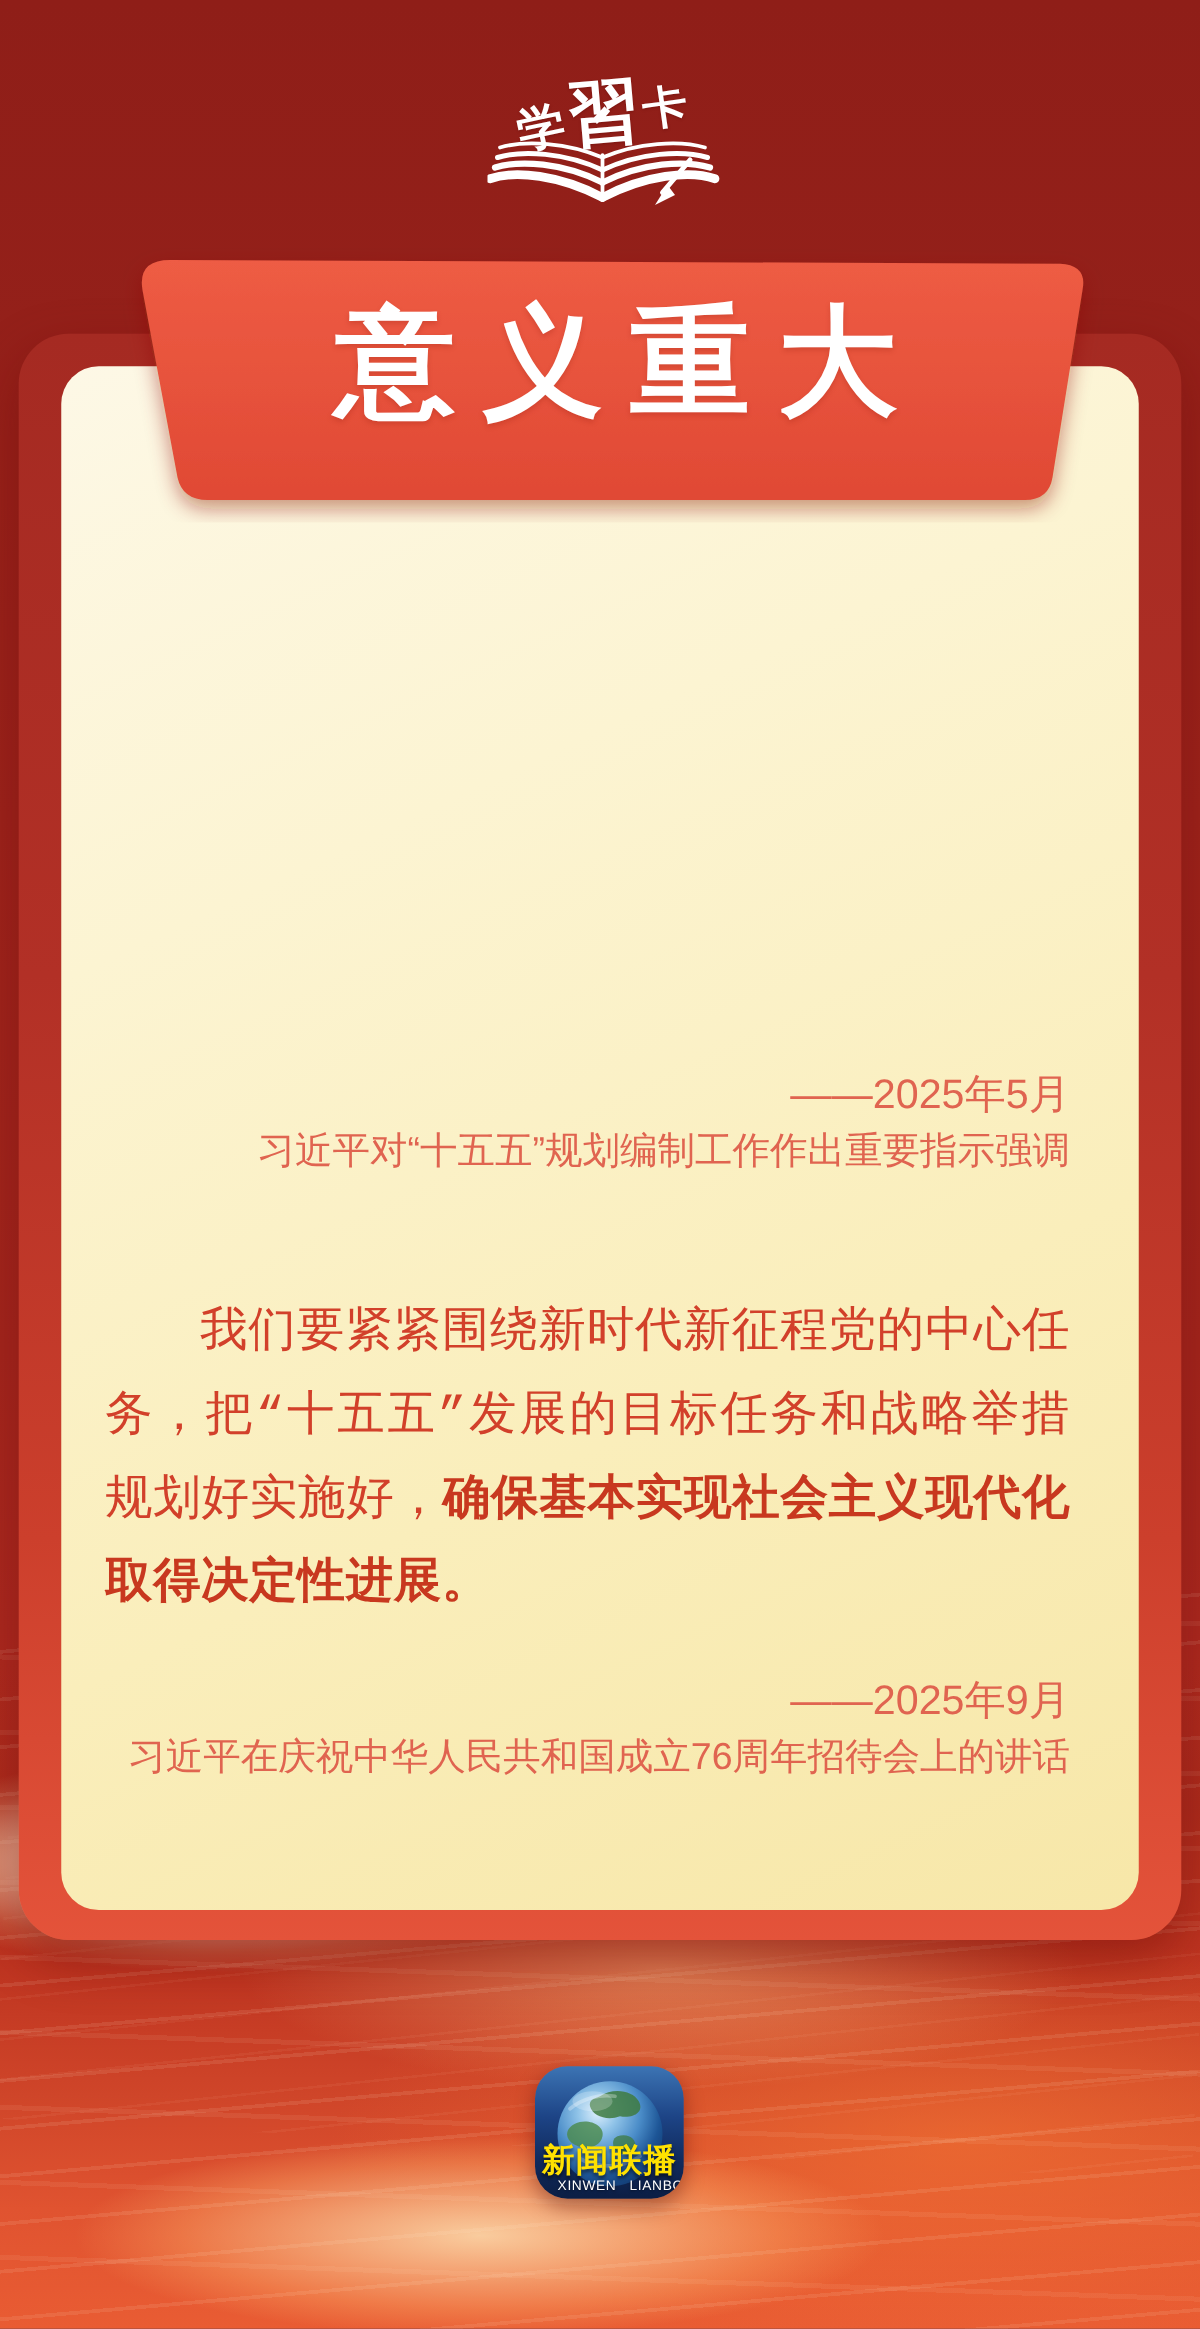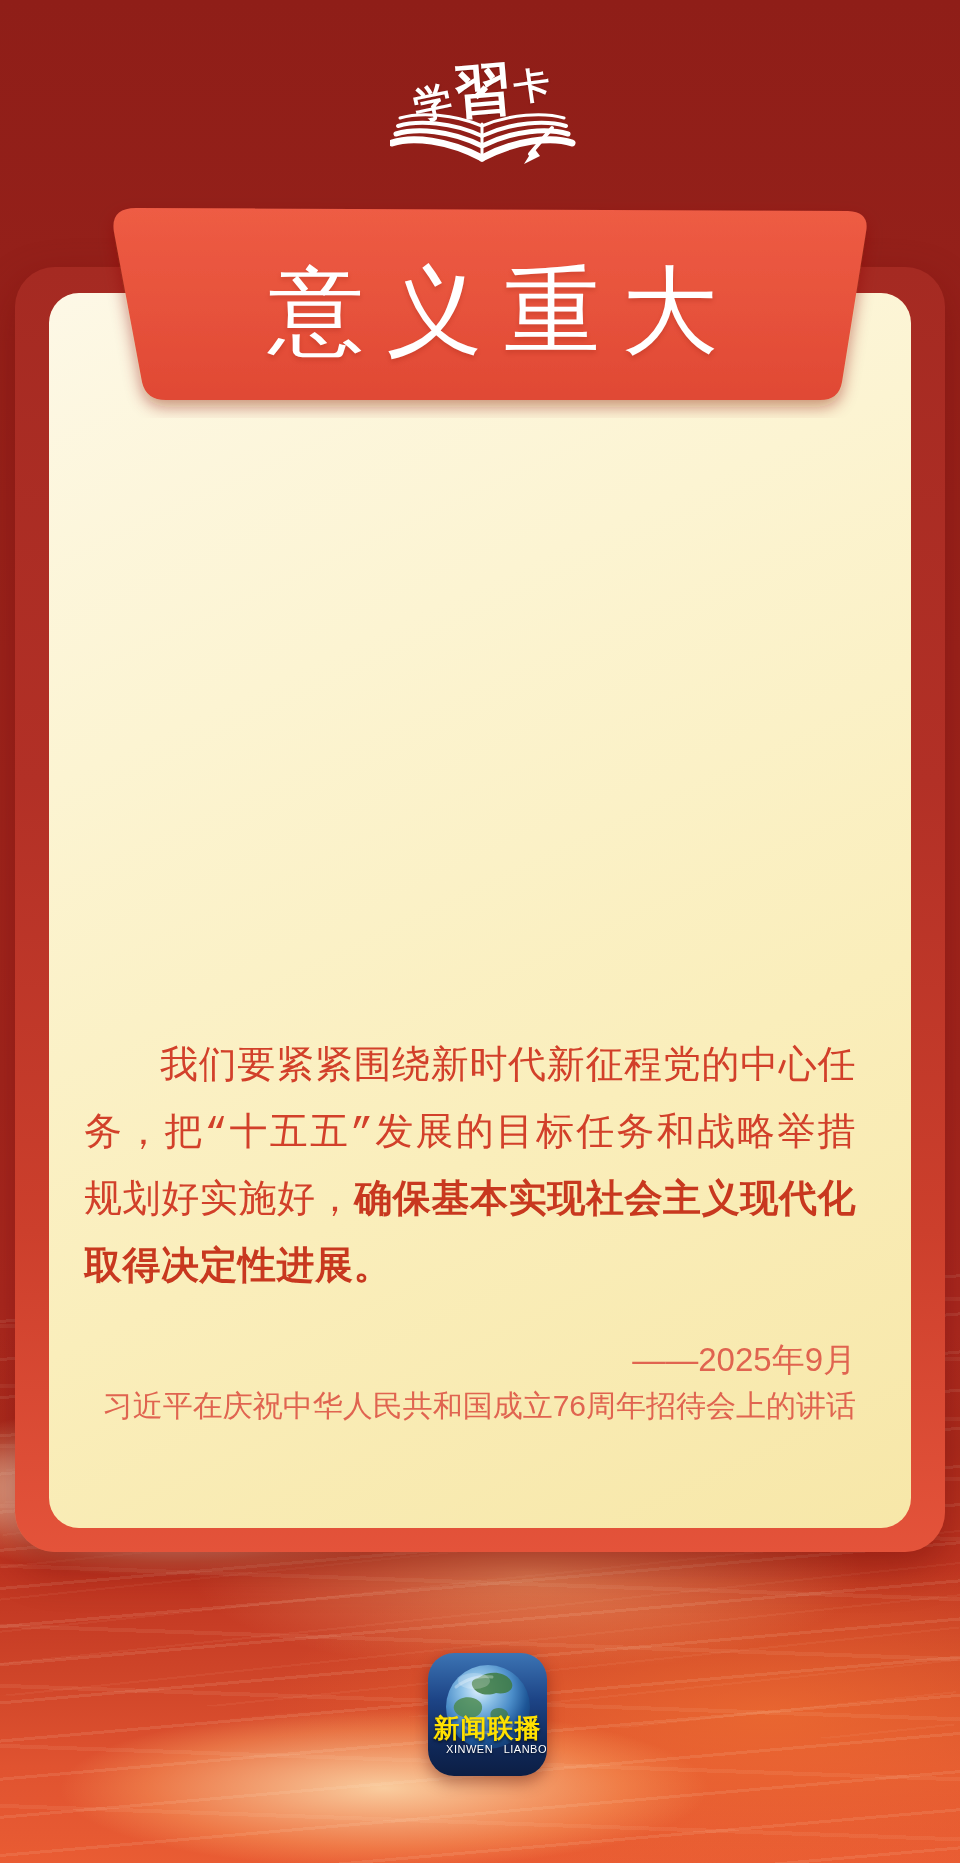--- a/index.html
+++ b/index.html
@@ -43,43 +43,43 @@
     background:linear-gradient(180deg,#a52a22 0%,#b23026 40%,#cc3f2c 75%,#e4533a 100%);
     box-shadow:0 16px 40px rgba(110,12,6,.45);
   }
   .card{
     position:absolute;left:49px;top:293px;width:862px;height:1235px;border-radius:30px;
     background:linear-gradient(155deg,#fdf8e6 0%,#fcf4d2 30%,#faeebb 65%,#f7e7a8 100%);
   }
   
   .banner-svg{position:absolute;left:98px;top:198px;}
   .banner-title{
-    position:absolute;left:98px;top:214px;width:790px;height:198px;
+    position:absolute;left:98px;top:192px;width:790px;height:198px;
     display:flex;align-items:center;justify-content:center;
-    color:#fff;font-size:96px;font-weight:400;letter-spacing:22px;padding-left:22px;box-sizing:border-box;
+    color:#fff;font-size:96px;font-weight:700;letter-spacing:22px;padding-left:22px;box-sizing:border-box;
     text-shadow:0 3px 4px rgba(150,30,15,.25);
   }
   
   .quote{
     position:absolute;left:84px;width:772px;margin:0;
     font-family:"Liberation Serif","DejaVu Serif",serif;
     font-size:38px;line-height:67px;letter-spacing:.5px;
     color:#d2402a;text-align:justify;text-indent:2em;
   }
   .quote .b{font-weight:bold;color:#c8381f;}
   .q1{top:478px;}
   .q2{top:1033px;font-family:Liberation Mono, monospace;}
   .attr{position:absolute;right:104px;left:60px;margin:0;text-align:right;color:#e06450;}
   .attr .date{font-size:33px;line-height:46px;}
   .attr .src{font-size:30px;line-height:46px;}
   .a1{top:852px;}
   .a2{top:1337px;text-align:right;}
   
   .app{
-    position:absolute;left:428px;top:1653px;width:119px;height:123px;border-radius:26px;overflow:hidden;
+    position:absolute;left:428px;top:1653px;width:119px;height:106px;border-radius:26px;overflow:hidden;
     background:linear-gradient(180deg,#3c74b4 0%,#1d4486 38%,#102a5c 72%,#0c1e44 100%);
     box-shadow:0 6px 16px rgba(70,5,0,.4);
   }
   .app .cn{
     position:absolute;left:0;right:0;top:58px;text-align:center;
     color:#ffe100;font-size:26px;font-weight:900;letter-spacing:1px;
     text-shadow:0 2px 3px rgba(0,0,0,.55);
   }
   .app .en{
     position:absolute;left:0;right:0;top:90px;text-align:right;
@@ -128,20 +128,24 @@
         <stop offset="1" stop-color="#e04934"></stop>
       </linearGradient>
       <filter id="bshadow" x="-10%" y="-10%" width="120%" height="130%">
         <feDropShadow dx="0" dy="7" stdDeviation="8" flood-color="#8c1c0e" flood-opacity="0.45"></feDropShadow>
       </filter>
     </defs>
     <path filter="url(#bshadow)" fill="url(#bgrad)" d="M 38,10 L 750,13 Q 772,14 768,34 L 744,184 Q 741,202 722,202 L 68,202 Q 48,202 44,184 L 16,34 Q 12,10 38,10 Z"></path>
   </svg>
   <div class="banner-title">意义重大</div>
 
+  <div class="attr a1">
+    <div class="date">——2025年5月</div>
+    <div class="src">习近平对“十五五”规划编制工作作出重要指示强调</div>
+  </div>
 
   <p class="quote q2"><span>我们要紧紧围绕新时代新征程党的中心任务，把“十五五”发展的目标任务和战略举措规划好实施好，</span><span class="b">确保基本实现社会主义现代化取得决定性进展。</span></p>
   <div class="attr a2">
     <div class="date">——2025年9月</div>
     <div class="src">习近平在庆祝中华人民共和国成立76周年招待会上的讲话</div>
   </div>
 
   <div class="app">
     <svg width="119" height="119" viewBox="0 0 119 119" style="position:absolute;left:0;top:0;">
       <defs>

